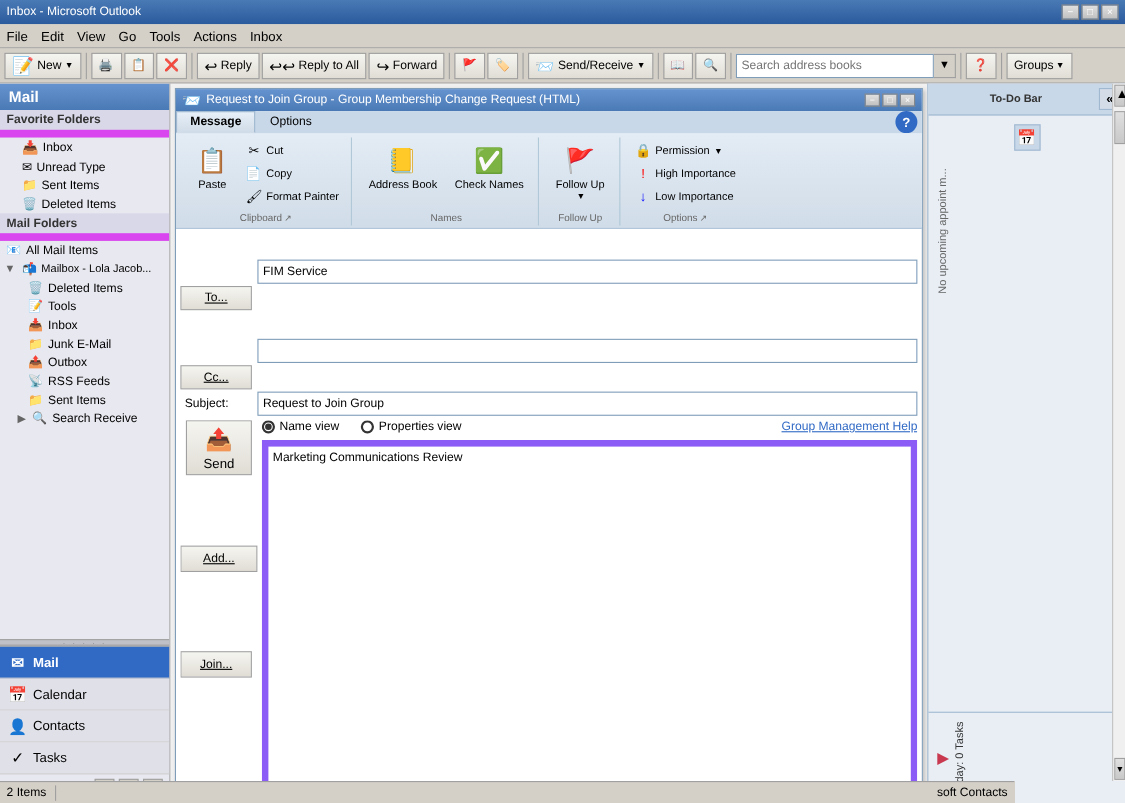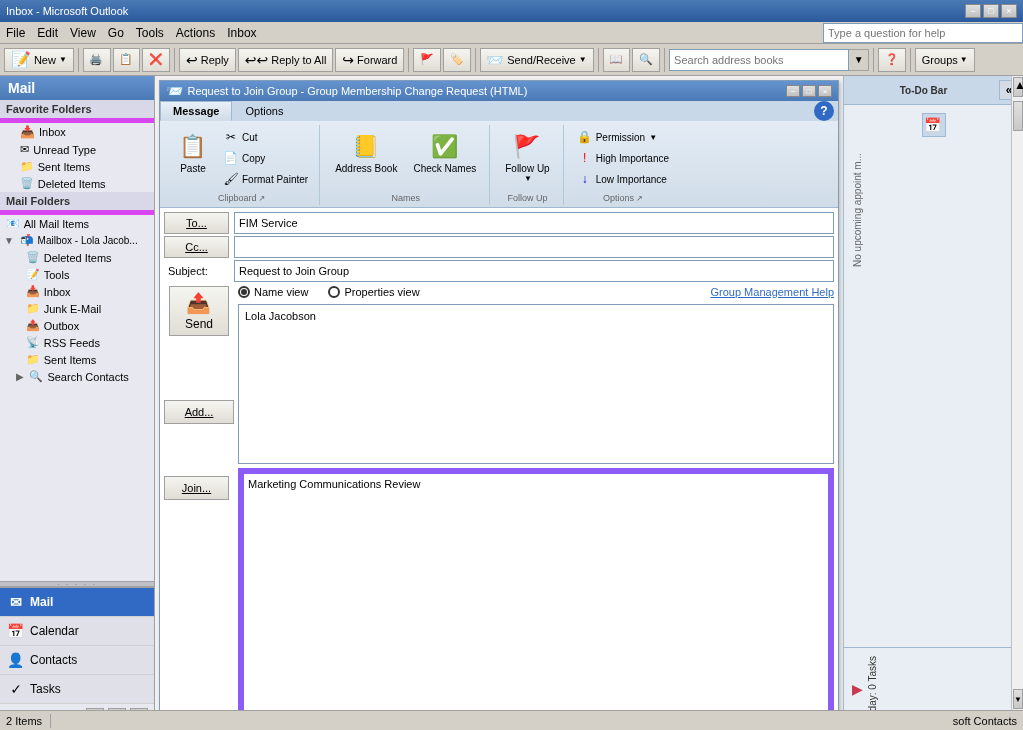--- a/index.html
+++ b/index.html
@@ -24,21 +24,21 @@
     .question-box { margin-left: 4px; }
     .question-box input { width: 200px; height: 22px; border: 1px solid #7f9db9; padding: 0 4px; font-size: 11px; background: white; }
     .groups-btn { display: flex; align-items: center; gap: 2px; padding: 2px 6px; background: linear-gradient(to bottom, #f5f5f0, #e0ddd5); border: 1px solid #a0a0a0; font-size: 11px; cursor: pointer; height: 24px; }
 
     
     .main-layout { display: flex; height: calc(730px - 76px); }
 
     
     .sidebar { width: 155px; background: #e8e8f0; border-right: 1px solid #a0a0a0; display: flex; flex-direction: column; overflow: hidden; }
     .sidebar-header { background: linear-gradient(to bottom, #6593cf, #4a7ab5); color: white; padding: 4px 8px; font-size: 14px; font-weight: bold; }
-    .sidebar-section-title { background: #d8d8e8; padding: 3px 6px; font-size: 11px; font-weight: bold; color: #333; border-bottom: 5px solid #d946ef; }
+    .sidebar-section-title { background: #d8d8e8; padding: 3px 6px; font-size: 11px; font-weight: bold; color: #333; border-bottom: 7px solid #d946ef; }
     .sidebar-item { padding: 2px 4px 2px 20px; font-size: 11px; cursor: pointer; display: flex; align-items: center; gap: 4px; }
     .sidebar-tree { flex: 1; overflow-y: auto; }
     .tree-indent2 { padding-left: 16px; }
     .tree-indent3 { padding-left: 26px; }
     .tree-expand { font-size: 10px; color: #666; margin-right: 2px; }
     .sidebar-nav { border-top: 1px solid #a0a0a0; }
     .nav-btn { display: flex; align-items: center; gap: 6px; padding: 6px 8px; font-size: 12px; cursor: pointer; border-bottom: 1px solid #d0d0d0; background: #e0e0e8; }
     .nav-btn.active { background: #316ac5; color: white; font-weight: bold; }
     .nav-icon { width: 16px; height: 16px; display: flex; align-items: center; justify-content: center; font-size: 14px; }
     .nav-extra { display: flex; justify-content: flex-end; padding: 4px 6px; gap: 4px; }
@@ -70,21 +70,21 @@
     .ribbon-large-icon { width: 32px; height: 32px; display: flex; align-items: center; justify-content: center; font-size: 22px; }
     .ribbon-small-btn { display: flex; align-items: center; gap: 3px; padding: 2px 4px; cursor: pointer; border: 1px solid transparent; font-size: 10px; height: 20px; white-space: nowrap; }
     .ribbon-small-icon { width: 16px; height: 16px; display: flex; align-items: center; justify-content: center; font-size: 12px; }
     .ribbon-column { display: flex; flex-direction: column; gap: 1px; }
     .ribbon-dropdown-arrow { font-size: 8px; margin-left: 1px; }
     .help-icon { width: 20px; height: 20px; background: #316ac5; color: white; border-radius: 50%; display: flex; align-items: center; justify-content: center; font-size: 12px; font-weight: bold; margin-left: auto; margin-right: 4px; align-self: center; cursor: pointer; }
 
     
     .email-form { flex: 1; display: flex; flex-direction: column; padding: 4px; overflow: hidden; }
     .email-header-row { display: flex; align-items: center; margin-bottom: 2px; }
-    .email-label-btn { width: 70px; }
+    .email-label-btn { width: 70px; margin-top: 48px; }
     .email-label-btn button { width: 65px; height: 22px; background: linear-gradient(to bottom, #f5f5f0, #e0ddd5); border: 1px solid #a0a0a0; font-size: 11px; cursor: pointer; text-decoration: underline; }
     .email-input-field { flex: 1; height: 22px; border: 1px solid #7f9db9; padding: 0 4px; font-size: 11px; background: white; }
     .email-subject-row { display: flex; align-items: center; margin-bottom: 4px; }
     .email-subject-label { width: 70px; font-size: 11px; padding-left: 4px; }
     .send-btn-area { width: 70px; display: flex; justify-content: center; }
     .send-btn { width: 60px; height: 50px; background: linear-gradient(to bottom, #f5f5f0, #e0ddd5); border: 1px solid #a0a0a0; font-size: 12px; cursor: pointer; display: flex; flex-direction: column; align-items: center; justify-content: center; gap: 2px; }
     .send-icon { font-size: 20px; }
     .radio-row { display: flex; align-items: center; gap: 20px; margin-bottom: 2px; }
     .radio-option { display: flex; align-items: center; gap: 4px; font-size: 11px; cursor: pointer; }
     .radio-circle { width: 12px; height: 12px; border: 2px solid #333; border-radius: 50%; display: flex; align-items: center; justify-content: center; }
@@ -93,21 +93,21 @@
     .group-list-area { border: 1px solid #7f9db9; background: white; flex: 1; padding: 4px; min-height: 80px; max-height: 160px; overflow-y: auto; }
     .group-list-item { font-size: 11px; padding: 1px 2px; }
     .add-btn { width: 100%; height: 24px; background: linear-gradient(to bottom, #f5f5f0, #e0ddd5); border: 1px solid #a0a0a0; font-size: 11px; cursor: pointer; text-decoration: underline; }
     .join-btn { width: 65px; height: 24px; background: linear-gradient(to bottom, #f5f5f0, #e0ddd5); border: 1px solid #a0a0a0; font-size: 11px; cursor: pointer; text-decoration: underline; }
     .group-name-area { border: 6px solid #8b5cf6; background: white; flex: 1; padding: 4px; min-height: 100px; overflow-y: auto; }
     .group-name-text { font-size: 11px; }
     .form-body { display: flex; flex: 1; overflow: hidden; gap: 4px; }
     .left-section { width: 70px; display: flex; flex-direction: column; gap: 4px; }
     .right-section { flex: 1; display: flex; flex-direction: column; gap: 4px; overflow: hidden; }
 
-    .status-bar { height: 20px; background: #d4d0c8; border-top: 1px solid #a0a0a0; display: flex; align-items: center; padding: 0 6px; font-size: 11px; position: fixed; bottom: 0; width: 1023px; }
+    .status-bar { height: 20px; background: #d4d0c8; border-top: 1px solid #a0a0a0; display: flex; align-items: center; padding: 0 6px; font-size: 11px; position: fixed; bottom: 0; width: 922px; }
     .status-sep { width: 1px; height: 14px; background: #a0a0a0; margin: 0 8px; }
 
     .ribbon-group-last { border-right: none; }
   </style>
 </head>
 <body>
 
 <div class="title-bar">
   <span class="title-bar-text">Inbox - Microsoft Outlook</span>
   <div class="title-bar-buttons">
@@ -119,23 +119,20 @@
 
 <div class="menu-bar">
   <span class="menu-item">File</span>
   <span class="menu-item">Edit</span>
   <span class="menu-item">View</span>
   <span class="menu-item">Go</span>
   <span class="menu-item">Tools</span>
   <span class="menu-item">Actions</span>
   <span class="menu-item">Inbox</span>
   <div style="flex:1"></div>
-  <div class="question-box">
-    <input type="text" style="width: 200px; height: 20px; font-size: 11px;" placeholder="Type a question for help">
-  </div>
 </div>
 
 <div class="toolbar">
   <div class="toolbar-btn">
     <span style="font-size:16px;">📝</span>
     <span>New</span>
     <span style="font-size:8px;">▼</span>
   </div>
   <div style="width:1px;height:24px;background:#a0a0a0;margin:0 2px;"></div>
   <div class="toolbar-btn">🖨️</div>
@@ -236,21 +233,21 @@
         <span style="font-size:11px;">📡</span>
         <span>RSS Feeds</span>
       </div>
       <div class="sidebar-item tree-indent3">
         <span style="font-size:11px;">📁</span>
         <span>Sent Items</span>
       </div>
       <div class="sidebar-item tree-indent2">
         <span class="tree-expand">▶</span>
         <span style="font-size:11px;">🔍</span>
-        <span>Search Contacts</span>
+        <span>Search Receive</span>
       </div>
     </div>
     <div class="sidebar-resize">
       <span class="dots">· · · · ·</span>
     </div>
     <div class="sidebar-nav">
       <div class="nav-btn active">
         <span class="nav-icon">✉</span>
         <span>Mail</span>
       </div>
@@ -405,44 +402,41 @@
           <div class="left-section">
             <div class="send-btn-area">
               <button class="send-btn">
                 <span class="send-icon">📤</span>
                 <span>Send</span>
               </button>
             </div>
             <div style="margin-top:60px;">
               <button class="add-btn">Add...</button>
             </div>
-            <div style="margin-top:48px;">
+            <div style="margin-top:68px;">
               <button class="join-btn">Join...</button>
             </div>
           </div>
 
           <div class="right-section">
 
             <div class="radio-row">
               <div class="radio-option">
                 <div class="radio-circle">
                   <div class="radio-dot"></div>
                 </div>
                 <span>Name view</span>
               </div>
               <div class="radio-option">
                 <div class="radio-circle"></div>
                 <span>Properties view</span>
               </div>
               <span class="group-mgmt-link">Group Management Help</span>
             </div>
 
-            <div class="group-list-area">
-              <div class="group-list-item">Lola Jacobson</div>
-            </div>
 
             <div class="group-name-area">
               <div class="group-name-text">Marketing Communications Review</div>
             </div>
           </div>
         </div>
       </div>
     </div>
   </div>
 

